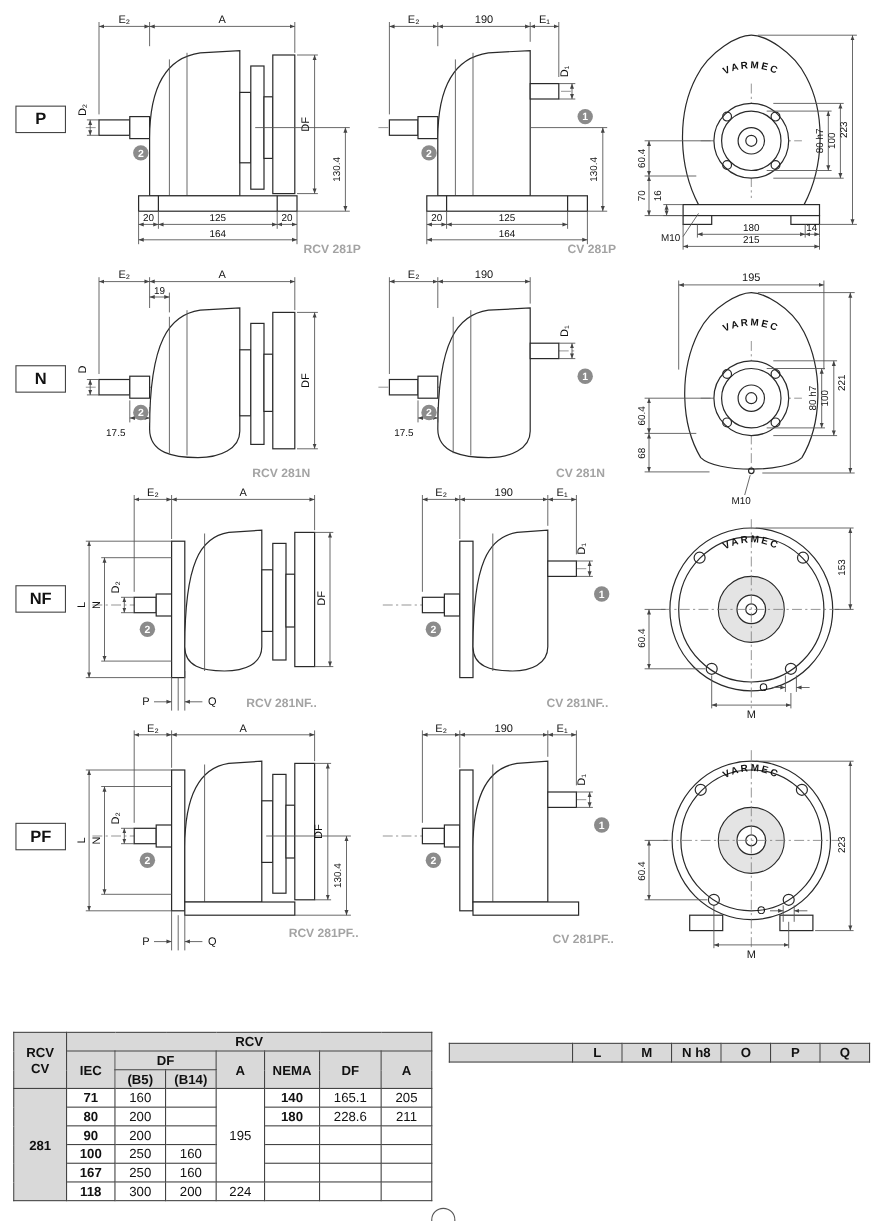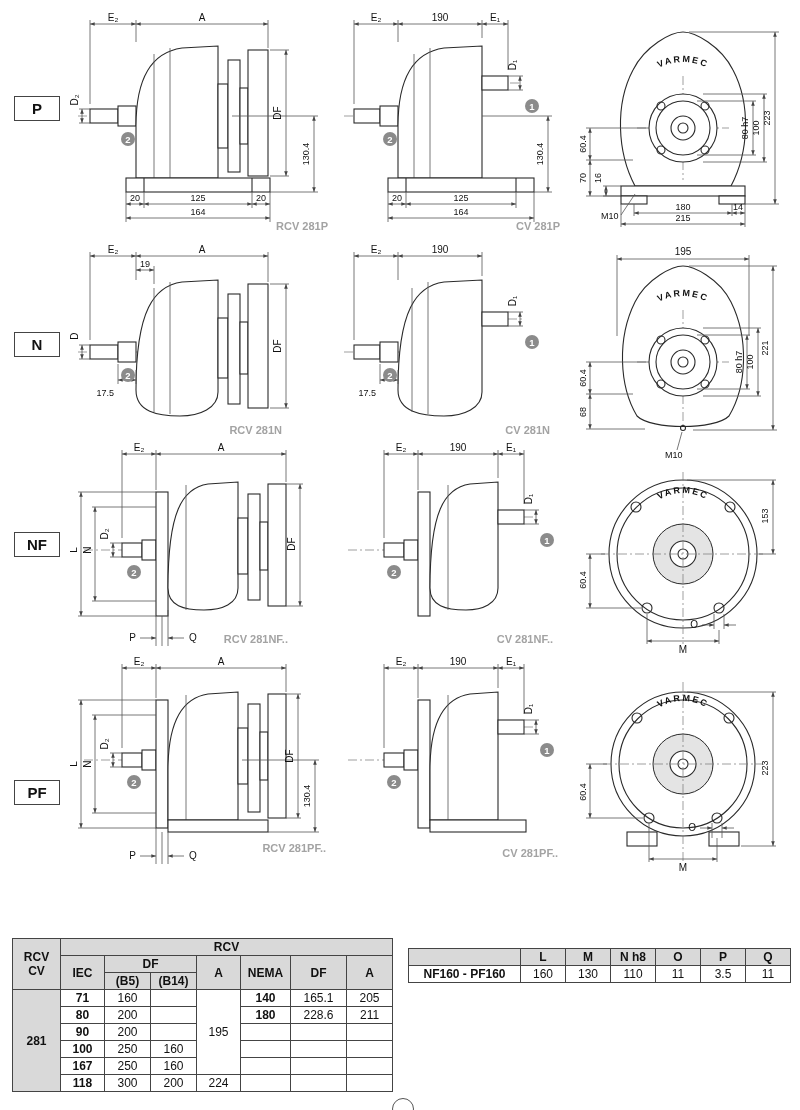--- a/index.html
+++ b/index.html
@@ -35,21 +35,21 @@
   <defs>
     <marker id="ar" viewBox="0 0 10 10" refX="9" refY="5" markerWidth="6.5" markerHeight="6.5" orient="auto-start-reverse">
       <path d="M0,1.5 L9,5 L0,8.5 z" fill="#444"></path>
     </marker>
   </defs>
 </svg>
 
 <div class="type-label" style="top:96px">P</div>
 <div class="type-label" style="top:332px">N</div>
 <div class="type-label" style="top:532px">NF</div>
-<div class="type-label" style="top:780px">PF</div>
+<div class="type-label" style="top:748px">PF</div>
 
 <svg class="abs" style="left:70px;top:8px" width="260" height="225" viewBox="0 0 260 225">
   <g>
     <line class="cl" x1="8" y1="108" x2="162" y2="108"></line>
     <rect class="sf" x="20" y="101" width="28" height="14"></rect>
         <rect class="sf" x="48" y="98" width="18" height="20"></rect>
     <path class="sf" d="M66,170 L66,118 C66,66 84,44 112,40 L148,38 L148,170 Z"></path>
     <line class="d" x1="84" y1="46" x2="84" y2="170"></line>
         <line class="d" x1="100" y1="40" x2="100" y2="170"></line>
     <rect class="sf" x="148" y="76" width="10" height="64"></rect>
@@ -679,27 +679,18 @@
   <tbody>
   <tr>
     <td class="hd"></td>
     <td class="hd">L</td>
     <td class="hd">M</td>
     <td class="hd">N h8</td>
     <td class="hd">O</td>
     <td class="hd">P</td>
     <td class="hd">Q</td>
   </tr>
-  <tr>
-    <td class="b">NF160 - PF160</td>
-    <td>160</td>
-    <td>130</td>
-    <td>110</td>
-    <td>11</td>
-    <td>3.5</td>
-    <td>11</td>
-  </tr>
   </tbody>
 </table>
 
 <div class="pgdot"></div>
 
 </div>
 
 </body></html>

